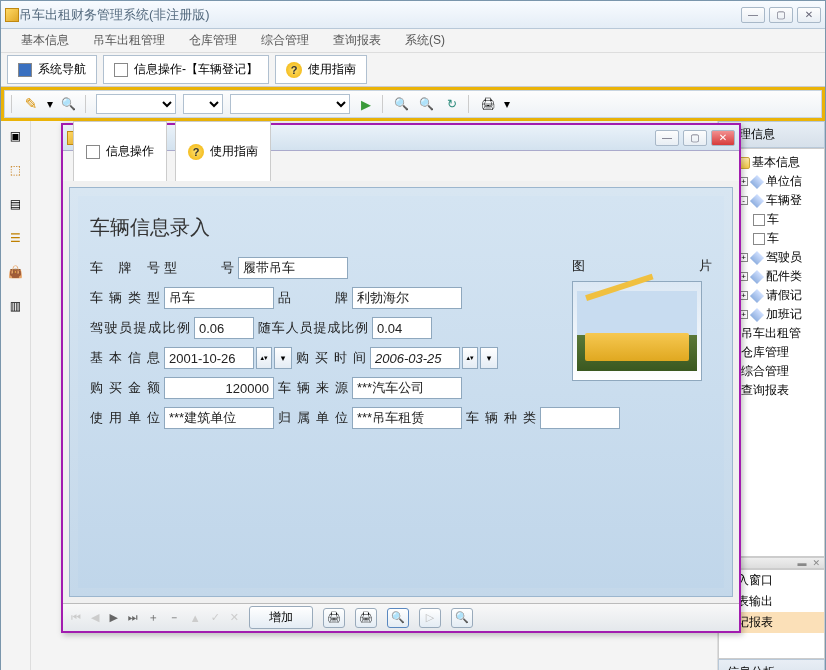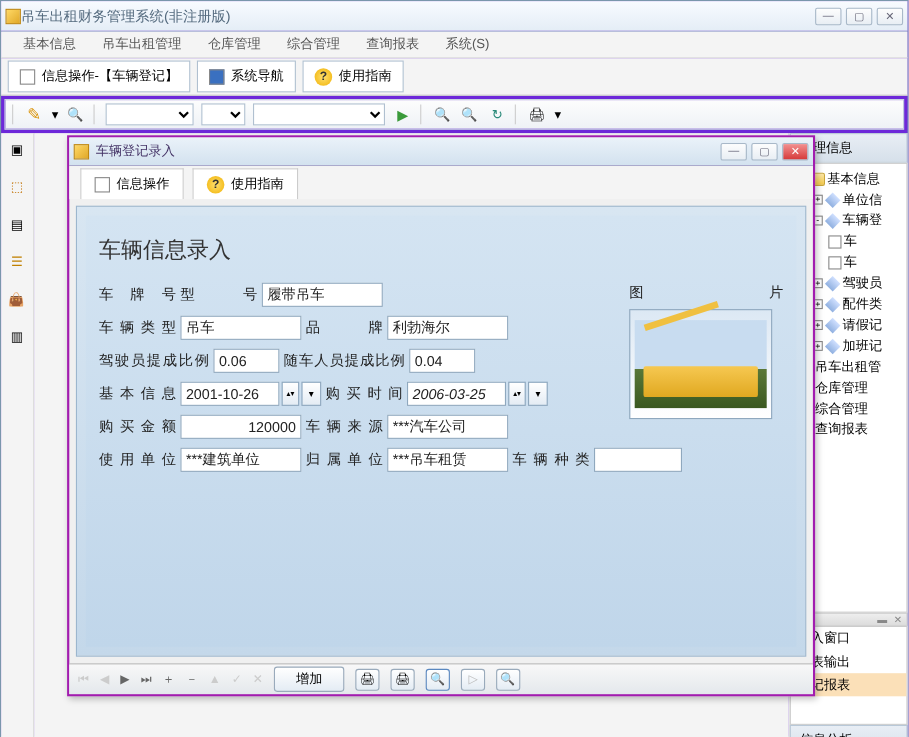--- a/index.html
+++ b/index.html
@@ -1,17 +1,17 @@
 <!DOCTYPE html>
 <html><head>
 <meta charset="utf-8">
 <style>
 *{box-sizing:border-box;margin:0;padding:0;font-family:"Microsoft YaHei","SimSun",Arial,sans-serif;font-size:12px}
 body{background:#f0f0f0;width:826px;height:670px;overflow:hidden}
-.window{width:826px;height:670px;background:#6d28d9;border:1px solid #7a96ac}
+.window{width:826px;height:670px;background:#eab308;border:1px solid #7a96ac}
 .titlebar{height:28px;background:linear-gradient(#f8fbff,#e4edf6);display:flex;align-items:center;padding:0 4px;border-bottom:1px solid #b8c8d8}
 .title-text{flex:1;color:#546a7e;font-size:13px}
 .winctrl{display:flex;gap:4px}
 .winbtn{width:24px;height:16px;background:linear-gradient(#fdfdfd,#e8eef4);border:1px solid #a8b8c8;border-radius:2px;display:flex;align-items:center;justify-content:center;cursor:pointer;font-size:10px;color:#667}
 .winbtn.close{color:#667}
 .menubar{height:24px;background:#f4f4f4;display:flex;align-items:center;padding:0 8px;gap:0;border-bottom:1px solid #ddd}
 .menubar span{padding:0 12px;color:#555;cursor:pointer}
 .tabbar{height:34px;background:#f4f4f4;display:flex;align-items:center;padding:0 6px;gap:6px;border-bottom:1px solid #ccc}
 .tab{padding:5px 10px;background:#fff;border:1px solid #b0c0d0;display:flex;align-items:center;gap:6px;cursor:pointer}
 .toolbar{height:28px;background:linear-gradient(#fdfdfd,#eef2f6);border:1px solid #c8d4e0;margin:3px;display:flex;align-items:center;padding:0 6px;gap:7px}
@@ -30,21 +30,21 @@
 .diamond-ico{width:10px;height:10px;background:linear-gradient(#d0e0ff,#90b0e0);transform:rotate(45deg);display:inline-block;margin:0 2px}
 .exp-box{width:9px;height:9px;border:1px solid #888;display:inline-flex;align-items:center;justify-content:center;font-size:8px;line-height:1;background:#fff}
 .action-list{background:#fff;border:1px solid #ccc;height:90px}
 .action-list div{padding:2px 6px;cursor:pointer}
 .action-list div.sel{background:#fbe0b8}
 
 .dlg{position:absolute;left:30px;top:2px;width:680px;height:510px;background:#f0f0f0;border:2px solid #a21caf;box-shadow:2px 2px 6px rgba(0,0,0,0.25)}
 .dlg-title{height:26px;background:linear-gradient(#eaf2f9,#d3e2ef);display:flex;align-items:center;padding:0 4px;border-bottom:1px solid #aac}
 .dlg-title .title-text{color:#436;font-size:12px}
 .dlg-tabs{height:30px;background:#f4f4f4;display:flex;align-items:flex-end;padding:0 10px;gap:8px}
-.dlg-tab{padding:5px 12px;background:#fff;border:1px solid #ccc;border-bottom:none;display:flex;align-items:center;gap:6px;cursor:pointer}
+.dlg-tab{padding:21px 12px;background:#fff;border:1px solid #ccc;border-bottom:none;display:flex;align-items:center;gap:6px;cursor:pointer}
 .dlg-body{margin:6px;height:410px;background:linear-gradient(#d8e6f2,#c4d8ea);border:1px solid #9cb6ce;padding:8px}
 .dlg-body-inner{background:linear-gradient(#d4e4f2,#c0d6ea);height:100%;padding:10px 12px}
 .form-title{text-align:left;font-size:20px;color:#333;padding:8px 0 16px}
 .form-row{display:flex;align-items:center;margin-bottom:8px;gap:4px}
 .lbl{width:70px;text-align:justify;text-align-last:justify;color:#222;font-size:13px;letter-spacing:0}
 .val{width:110px;height:22px;background:#fff;border:1px solid #8fa8be;padding:2px 4px;color:#222;font-size:13px}
 .val.narrow{width:60px}
 .datewrap{display:flex;align-items:flex-start;gap:2px}
 .datespin{width:16px;height:22px;background:linear-gradient(#fff,#e4ecf4);border:1px solid #8fa8be;display:flex;flex-direction:column;justify-content:center;align-items:center;font-size:7px;cursor:pointer}
 .datebtn{width:18px;height:22px;background:linear-gradient(#fff,#e4ecf4);border:1px solid #8fa8be;display:flex;align-items:center;justify-content:center;cursor:pointer;font-size:9px}
@@ -83,26 +83,26 @@
     <span>基本信息</span>
     <span>吊车出租管理</span>
     <span>仓库管理</span>
     <span>综合管理</span>
     <span>查询报表</span>
     <span>系统(S)</span>
   </div>
 
   <div class="tabbar">
     <div class="tab">
+      <span class="doc-ico" style="background:#3a70c0"></span>
+      <span>系统导航</span>
+    </div>
+    <div class="tab">
       <span class="doc-ico"></span>
       <span>信息操作-【车辆登记】</span>
-    </div>
-    <div class="tab">
-      <span class="doc-ico" style="background:#3a70c0"></span>
-      <span>系统导航</span>
     </div>
     <div class="tab">
       <span class="help-ico">?</span>
       <span>使用指南</span>
     </div>
   </div>
 
   <div class="toolbar">
     <span class="tbsep"></span>
     <span class="tbicon pencil-ico">✎</span>▾

